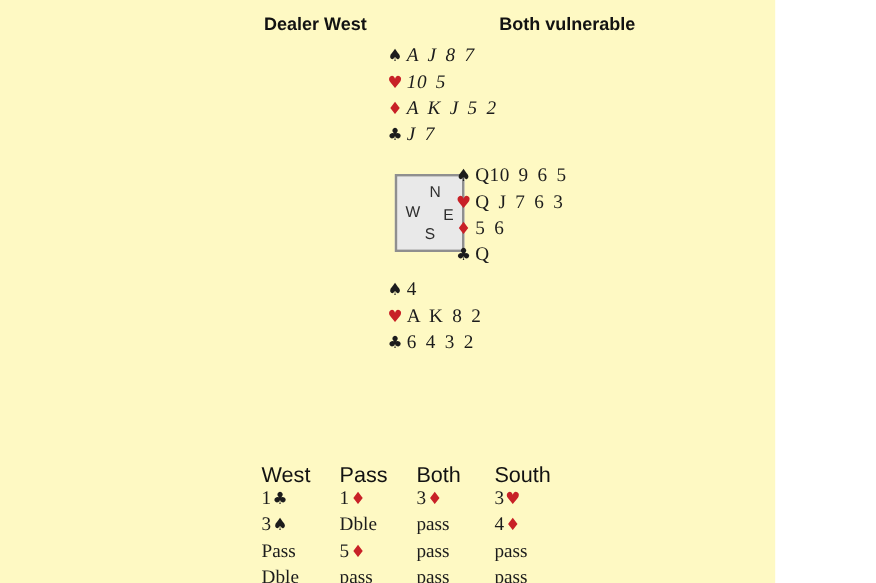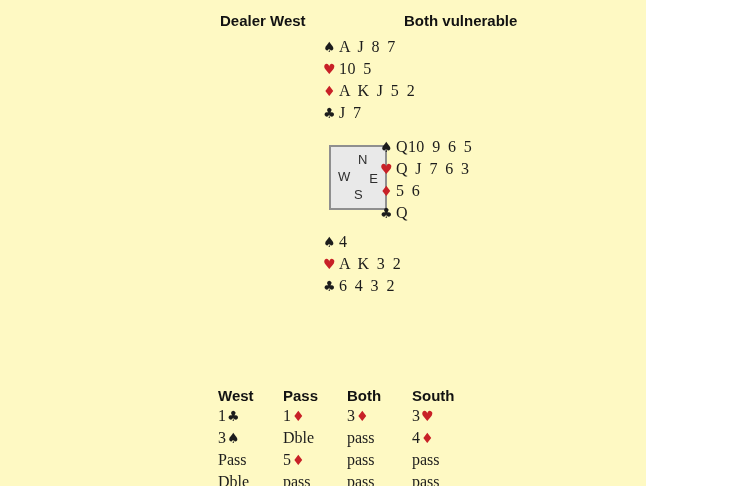--- a/index.html
+++ b/index.html
@@ -13,29 +13,29 @@
     overflow: hidden;
   }
   .hdr {
     position: absolute;
     font-family: "Liberation Sans", sans-serif;
     font-weight: bold;
     font-size: 15px;
     color: #121212;
   }
   .hdr-dealer { left: 220px; top: 12px; }
-  .hdr-vuln   { left: 404px; top: 12px; }
+  .hdr-vuln   { left: 416px; top: 12px; }
 
   .hand {
     position: absolute;
     font-size: 16px;
     line-height: 22px;
     white-space: normal;
   }
-  .hand-north { left: 323px; top: 36px; }
+  .hand-north { left: 323px; top: 36px; font-style: italic; }
   .hand-west  { left: 212px; top: 136px; width: 122px; }
   .hand-east  { left: 380px; top: 136px; }
   .hand-south { left: 323px; top: 231px; }
 
   .suit {
     font-family: "DejaVu Sans", sans-serif;
     font-size: 14px;
     display: inline-block;
     width: 16px;
   }
@@ -63,22 +63,22 @@
   .auction {
     position: absolute;
     left: 218px; top: 387px;
     display: grid;
     grid-template-columns: 65px 64px 65px 65px;
     font-size: 16px;
     line-height: 21px;
   }
   .acol {
     font-family: "Liberation Sans", sans-serif;
-    font-weight: bold;
-    font-size: 15px;
+    font-weight: normal;
+    font-size: 18px;
     line-height: 18px;
     color: #121212;
   }
   .bid .suit { width: auto; margin-left: 1px; font-size: 14px; }
 </style>
 </head>
 <body>
 
 <div class="page">
 
@@ -121,21 +121,21 @@
     <div class="hline">
       <span class="suit" data-suit-color="black">♣</span><span class="cards">Q</span>
     </div>
   </div>
 
   <div class="hand hand-south">
     <div class="hline">
       <span class="suit" data-suit-color="black">♠</span><span class="cards">4</span>
     </div>
     <div class="hline">
-      <span class="suit" data-suit-color="red">♥</span><span class="cards">A K 3 2</span>
+      <span class="suit" data-suit-color="red">♥</span><span class="cards">A K 8 2</span>
     </div>
     <div class="hline">
       <span class="suit" data-suit-color="black">♣</span><span class="cards">6 4 3 2</span>
     </div>
   </div>
 
   <div class="auction">
     <div class="acol">West</div>
     <div class="acol">Pass</div>
     <div class="acol">Both</div>

